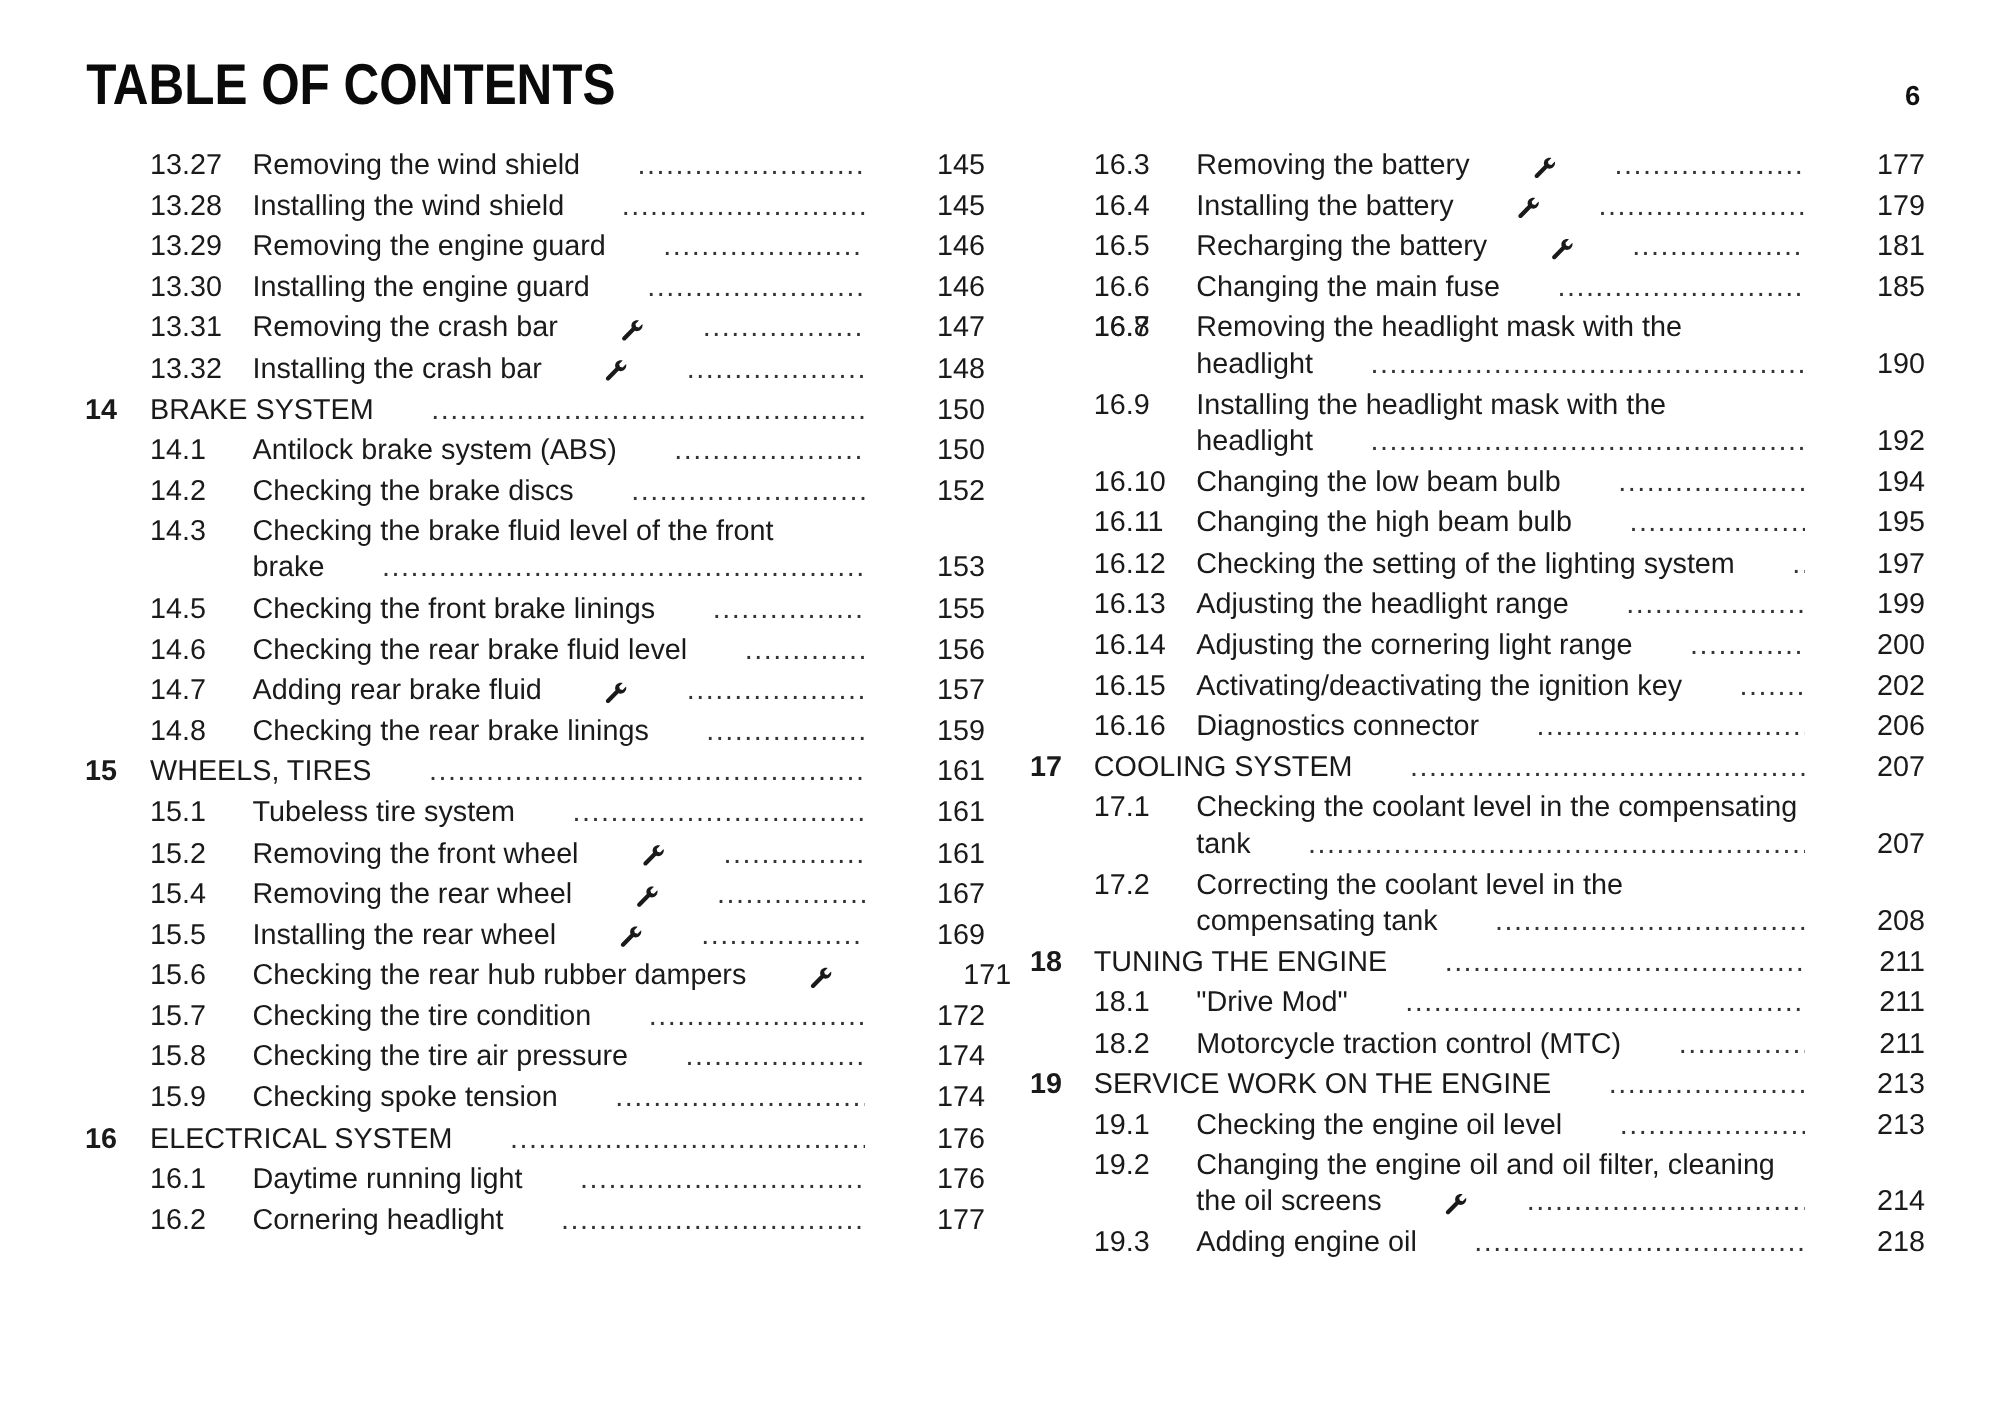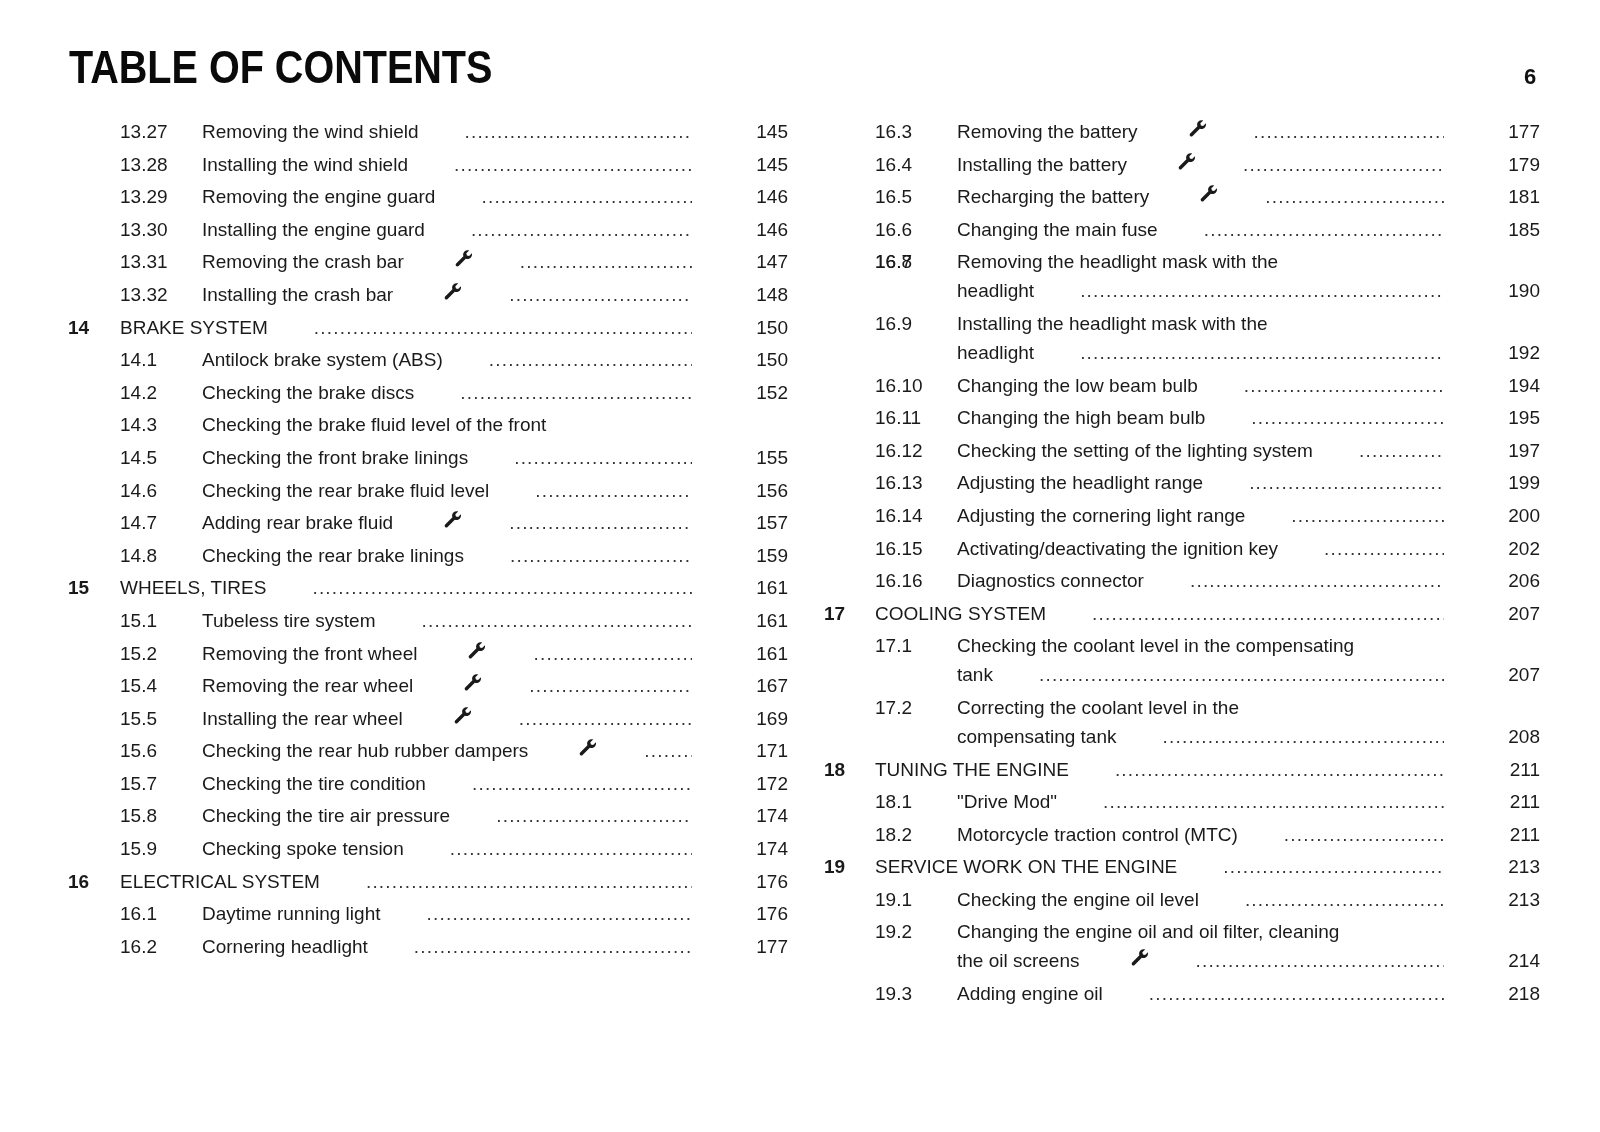--- a/index.html
+++ b/index.html
@@ -6,24 +6,24 @@
   body { width: 1600px; height: 1132px; position: relative; overflow: hidden;
          font-family: "Liberation Sans Narrow", "Liberation Sans", sans-serif; color: #1a1a1a; }
   .title { position: absolute; left: 69px; top: 40px; font-family: "Liberation Sans", sans-serif;
            font-weight: bold; font-size: 46px; letter-spacing: 0px; color: #0a0a0a;
            transform: scaleX(0.86); transform-origin: left top; }
   .pagenum { position: absolute; left: 1524px; top: 64px; font-family: "Liberation Sans", sans-serif;
              font-weight: bold; font-size: 22px; color: #111; }
   .col { position: absolute; top: 117px; }
   .col.left { left: 68px; width: 720px; }
   .col.right { left: 824px; width: 716px; }
-  .entry { position: relative; font-size: 19px; line-height: 29px; margin-bottom: 3.6px; }
+  .entry { position: relative; font-size: 23px; line-height: 29px; margin-bottom: 3.6px; }
   .num { position: absolute; top: 0; white-space: nowrap; }
   .text { display: block; position: relative; }
-  .line { display: flex; align-items: flex-start; white-space: nowrap; gap: 44px; }
+  .line { display: flex; align-items: center; white-space: nowrap; gap: 44px; }
   .label { white-space: nowrap; }
   .dots { flex: 1; overflow: hidden; white-space: nowrap; margin: 0 4px 0 2px; letter-spacing: 1.2px; color: #333; }
   .dots::before { content: "................................................................................................................................................................"; }
   .page { width: 48px; text-align: right; flex: none; }
   .wrench { display: inline-block; width: 20px; height: 20px; vertical-align: -2px; margin-left: 6px; }
   .lvl1 .num { left: 0; font-weight: bold; }
   .lvl1 .text { margin-left: 52px; }
   .lvl2 .num { left: 52px; }
   .lvl2 .text { margin-left: 134px; }
   .right .lvl1 .num { left: 0; }
@@ -133,20 +133,25 @@
           <span class="page">152</span>
         </div>
       </div>
     </div>
     <div class="entry lvl2">
       <span class="num">14.3</span>
       <div class="text">
         <div class="line">
           <span class="label">Checking the brake fluid level of the front</span>
         </div>
+        <div class="line">
+          <span class="label">brake</span>
+          <span class="dots"></span>
+          <span class="page">153</span>
+        </div>
       </div>
     </div>
     <div class="entry lvl2">
       <span class="num">14.5</span>
       <div class="text">
         <div class="line">
           <span class="label">Checking the front brake linings</span>
           <span class="dots"></span>
           <span class="page">155</span>
         </div>

